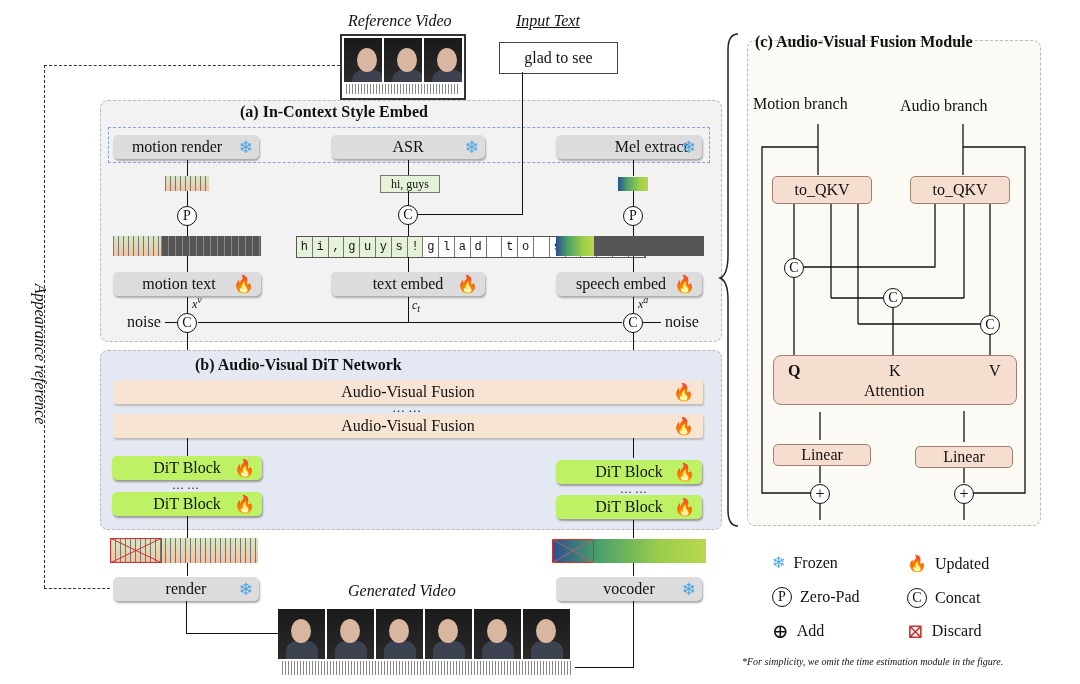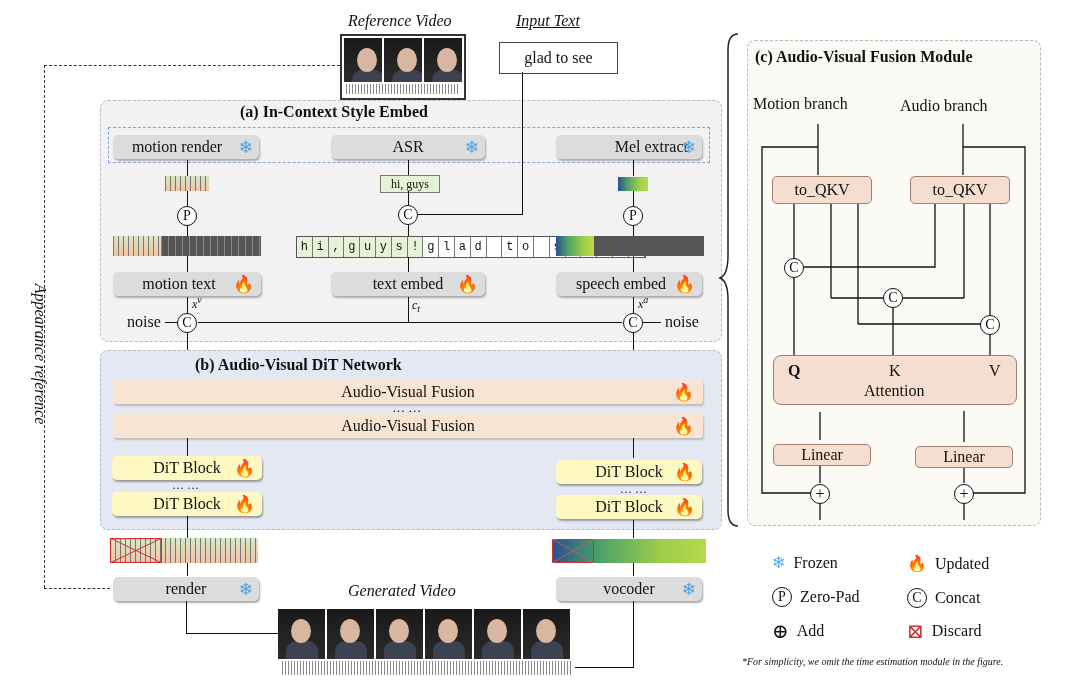--- a/index.html
+++ b/index.html
@@ -10,21 +10,21 @@
   .panel-a{left:100px;top:100px;width:620px;height:240px;background:#f2f2f2;}
   .panel-b{left:100px;top:350px;width:620px;height:178px;background:#e4e8f2;}
   .panel-c{left:747px;top:40px;width:292px;height:484px;background:#fcfaf4;}
   .panel-title{position:absolute;font-weight:bold;font-size:16px;}
   .gbox{position:absolute;background:#dcdcdc;border-radius:5px;box-shadow:1px 2px 2px #aaa;font-size:16px;display:flex;align-items:center;justify-content:center;height:24px;}
   .gbox .ic{position:absolute;right:6px;top:2px;font-size:17px;}
   .snow{color:#4aa3e6;}
   .flame{color:#e3151a;}
   .obox{position:absolute;background:#f8e4d2;border-radius:3px;box-shadow:1px 2px 2px #bbb;font-size:16px;display:flex;align-items:center;justify-content:center;height:24px;}
   .obox .ic{position:absolute;right:8px;top:2px;font-size:17px;}
-  .bbox{position:absolute;background:#fef9c3;border-radius:5px;box-shadow:1px 2px 2px #999;font-size:16px;display:flex;align-items:center;justify-content:center;height:24px;}
+  .bbox{position:absolute;background:#bef264;border-radius:5px;box-shadow:1px 2px 2px #999;font-size:16px;display:flex;align-items:center;justify-content:center;height:24px;}
   .bbox .ic{position:absolute;right:6px;top:2px;font-size:17px;}
   .pbox{position:absolute;background:#f5ddd0;border:1px solid #a08070;border-radius:5px;font-size:16px;display:flex;align-items:center;justify-content:center;}
   .circ{position:absolute;width:18px;height:18px;border:1.2px solid #111;border-radius:50%;background:#fff;font-size:14px;display:flex;align-items:center;justify-content:center;line-height:1;}
   .ln{position:absolute;background:#111;}
   .tokens{position:absolute;display:flex;height:20px;border:1px solid #555;}
   .tok{width:14.8px;border-right:1px solid #777;font-size:12px;display:flex;align-items:center;justify-content:center;font-family:"Liberation Mono",monospace;}
   .tok.old{background:#e6f2d8;}
   .tok.new{background:#fff;}
   .frames{position:absolute;display:flex;gap:2px;background:#fff;}
   .frame{width:47px;height:50px;background:linear-gradient(180deg,#1a1a1a 0%,#2a2a2a 100%);position:relative;overflow:hidden;}
@@ -243,21 +243,21 @@
 <div class="ln" style="left:186px;top:601px;width:1px;height:33px;"></div>
 <div class="ln" style="left:186px;top:633px;width:92px;height:1px;"></div>
 <div class="ln" style="left:633px;top:601px;width:1px;height:67px;"></div>
 <div class="ln" style="left:575px;top:667px;width:59px;height:1px;"></div>
 
 <svg class="abs" style="left:718px;top:30px;" width="30" height="500">
   <path d="M20,4 Q10,4 10,20 L10,225 Q10,245 2,248 Q10,251 10,270 L10,480 Q10,496 20,496" fill="none" stroke="#222" stroke-width="1.5"></path>
 </svg>
 
 <div class="panel panel-c"></div>
-<div class="panel-title" style="left:755px;top:48px;">(c) Audio-Visual Fusion Module</div>
+<div class="panel-title" style="left:755px;top:33px;">(c) Audio-Visual Fusion Module</div>
 <div class="abs" style="left:753px;top:95px;font-size:16px;">Motion branch</div>
 <div class="abs" style="left:900px;top:97px;font-size:16px;">Audio branch</div>
 
 <svg class="abs" style="left:747px;top:110px;" width="300" height="420">
   <g stroke="#111" stroke-width="1.3" fill="none">
     <line x1="71" y1="14" x2="71" y2="65"></line>
     <polyline points="71,37 15,37 15,383 70,383"></polyline>
     <line x1="216" y1="14" x2="216" y2="65"></line>
     <polyline points="216,37 278,37 278,383 226,383"></polyline>
     <line x1="47" y1="92" x2="47" y2="148"></line>

